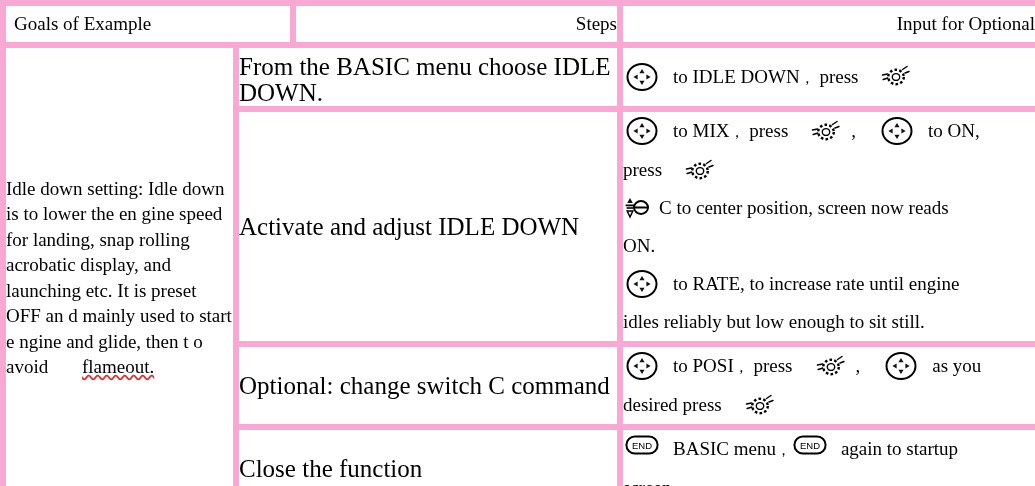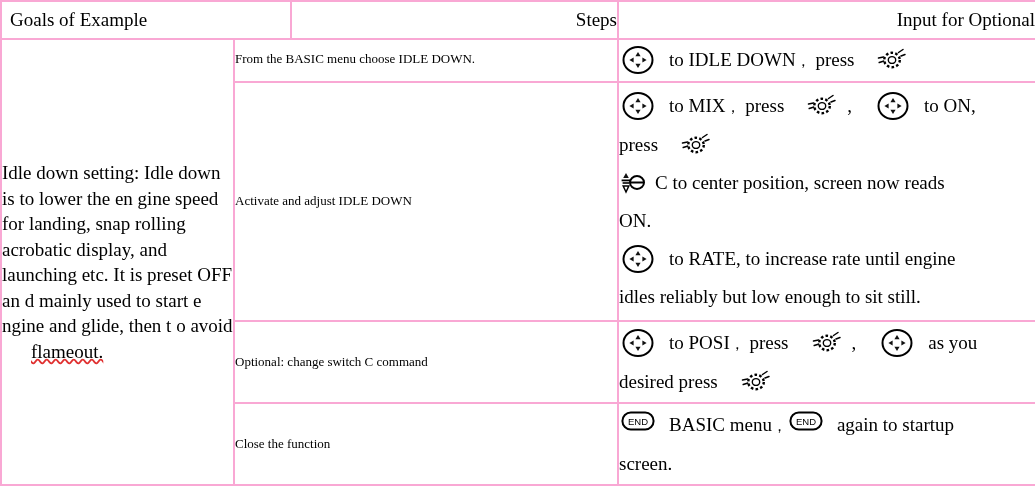--- a/index.html
+++ b/index.html
@@ -15,21 +15,21 @@
     overflow: hidden;
   }
 
   .doc-table {
     width: 1035px;
     height: 486px;
     border-collapse: collapse;
     table-layout: fixed;
   }
   .doc-table td {
-    border: 2px solid #f9a8d4;
+    border: 6px solid #f9a8d4;
     vertical-align: middle;
     padding: 0;
   }
 
   
   .hdr td {
     height: 36px;
     text-align: right;
     font-size: 19px;
     line-height: 22px;
@@ -51,21 +51,21 @@
     white-space: pre-wrap;
   }
   .misspelled {
     text-decoration: underline wavy #e03030;
     text-decoration-skip-ink: none;
     padding-left: 29px;
   }
 
   .steps-cell {
     padding: 4px 6px 4px 9px;
-    font-size: 13px;
+    font-size: 25px;
     line-height: 26px;
     vertical-align: middle;
   }
   .steps-cell.top {
     vertical-align: top;
     padding-top: 6px;
   }
 
   .input-cell {
     padding: 6px 8px 6px 12px;

